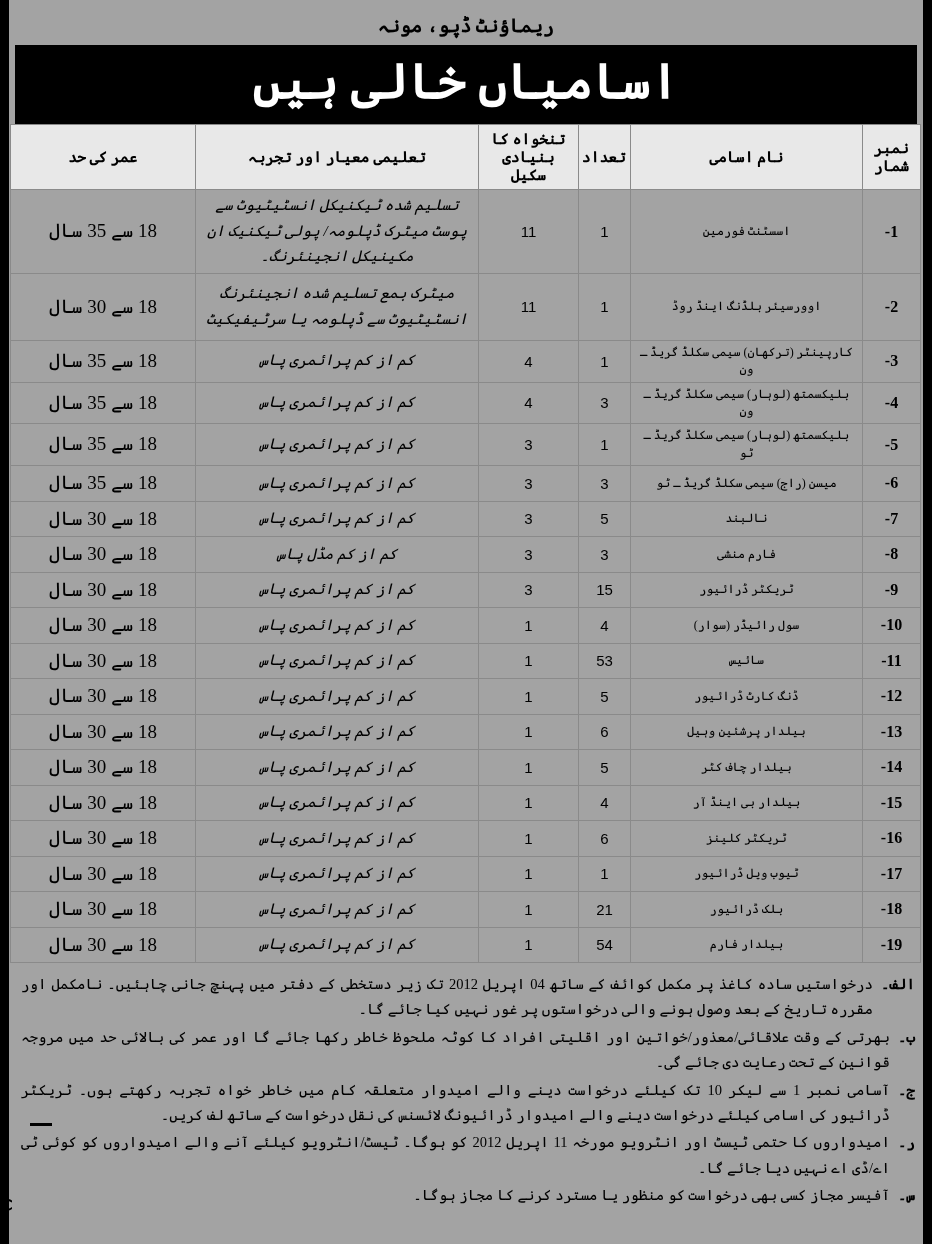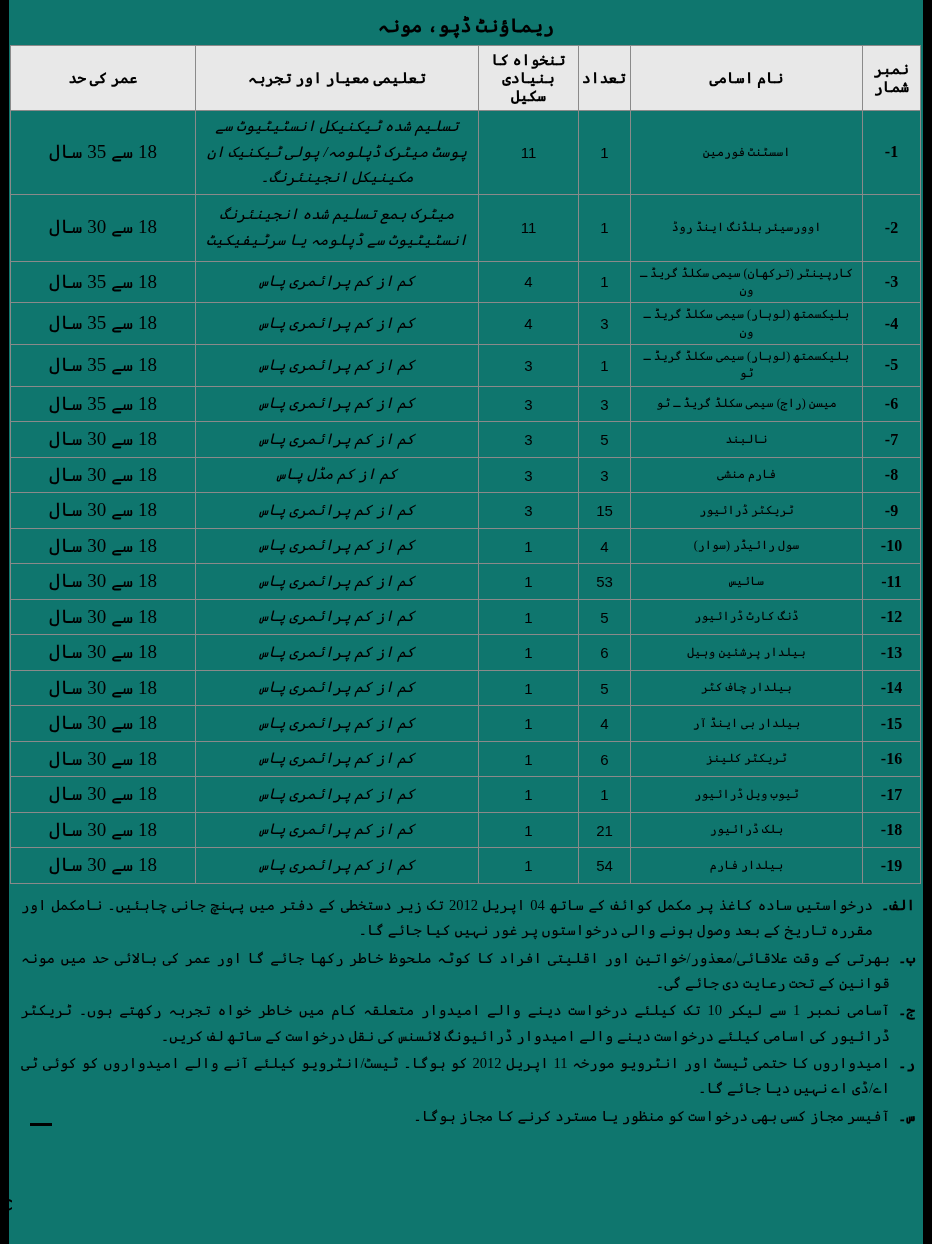--- a/index.html
+++ b/index.html
@@ -9,21 +9,21 @@
   }
   body {
     font-family: "Liberation Serif", "DejaVu Serif", serif;
     color: #000000;
   }
   #page {
     position: relative;
     width: 932px;
     height: 1244px;
     margin: 0 auto;
-    background: #0f766e;
+    background: #a3a3a3;
     box-sizing: border-box;
     overflow: hidden;
   }
   
   .rail {
     position: absolute;
     top: 0;
     width: 9px;
     height: 1244px;
     background: #000000;
@@ -180,20 +180,23 @@
 
 <div id="page">
 
   <div class="rail left"></div>
   <div class="rail right"></div>
 
   <div class="inner">
 
     <div class="org-line">ریماؤنٹ ڈپو، مونہ</div>
 
+    <div class="banner">
+      <div class="banner-text">اسامیاں خالی ہیں</div>
+    </div>
 
 
     <table class="vacancies">
       <colgroup>
         <col class="w-sr">
           <col class="w-post">
           <col class="w-count">
         <col class="w-scale">
           <col class="w-edu">
           <col class="w-age">
@@ -364,21 +367,21 @@
         </tbody>
     </table>
 
     <div class="notes" id="notes-container">
         <div class="note indent">
           <span class="note-label">الف۔</span>
           <span class="note-body">درخواستیں سادہ کاغذ پر مکمل کوائف کے ساتھ 04 اپریل 2012 تک زیر دستخطی کے دفتر میں پہنچ جانی چاہئیں۔ نامکمل اور مقررہ تاریخ کے بعد وصول ہونے والی درخواستوں پر غور نہیں کیا جائے گا۔</span>
         </div>
         <div class="note indent">
           <span class="note-label">ب۔</span>
-          <span class="note-body">بھرتی کے وقت علاقائی/معذور/خواتین اور اقلیتی افراد کا کوٹہ ملحوظ خاطر رکھا جائے گا اور عمر کی بالائی حد میں مونہ قوانین کے تحت رعایت دی جائے گی۔</span>
+          <span class="note-body">بھرتی کے وقت علاقائی/معذور/خواتین اور اقلیتی افراد کا کوٹہ ملحوظ خاطر رکھا جائے گا اور عمر کی بالائی حد میں مروجہ قوانین کے تحت رعایت دی جائے گی۔</span>
         </div>
         <div class="note indent">
           <span class="note-label">ج۔</span>
           <span class="note-body">آسامی نمبر 1 سے لیکر 10 تک کیلئے درخواست دینے والے امیدوار متعلقہ کام میں خاطر خواہ تجربہ رکھتے ہوں۔ ٹریکٹر ڈرائیور کی اسامی کیلئے درخواست دینے والے امیدوار ڈرائیونگ لائسنس کی نقل درخواست کے ساتھ لف کریں۔</span>
         </div>
         <div class="note indent">
           <span class="note-label">ر۔</span>
           <span class="note-body">امیدواروں کا حتمی ٹیسٹ اور انٹرویو مورخہ 11 اپریل 2012 کو ہوگا۔ ٹیسٹ/انٹرویو کیلئے آنے والے امیدواروں کو کوئی ٹی اے/ڈی اے نہیں دیا جائے گا۔</span>
         </div>
         <div class="note indent">

